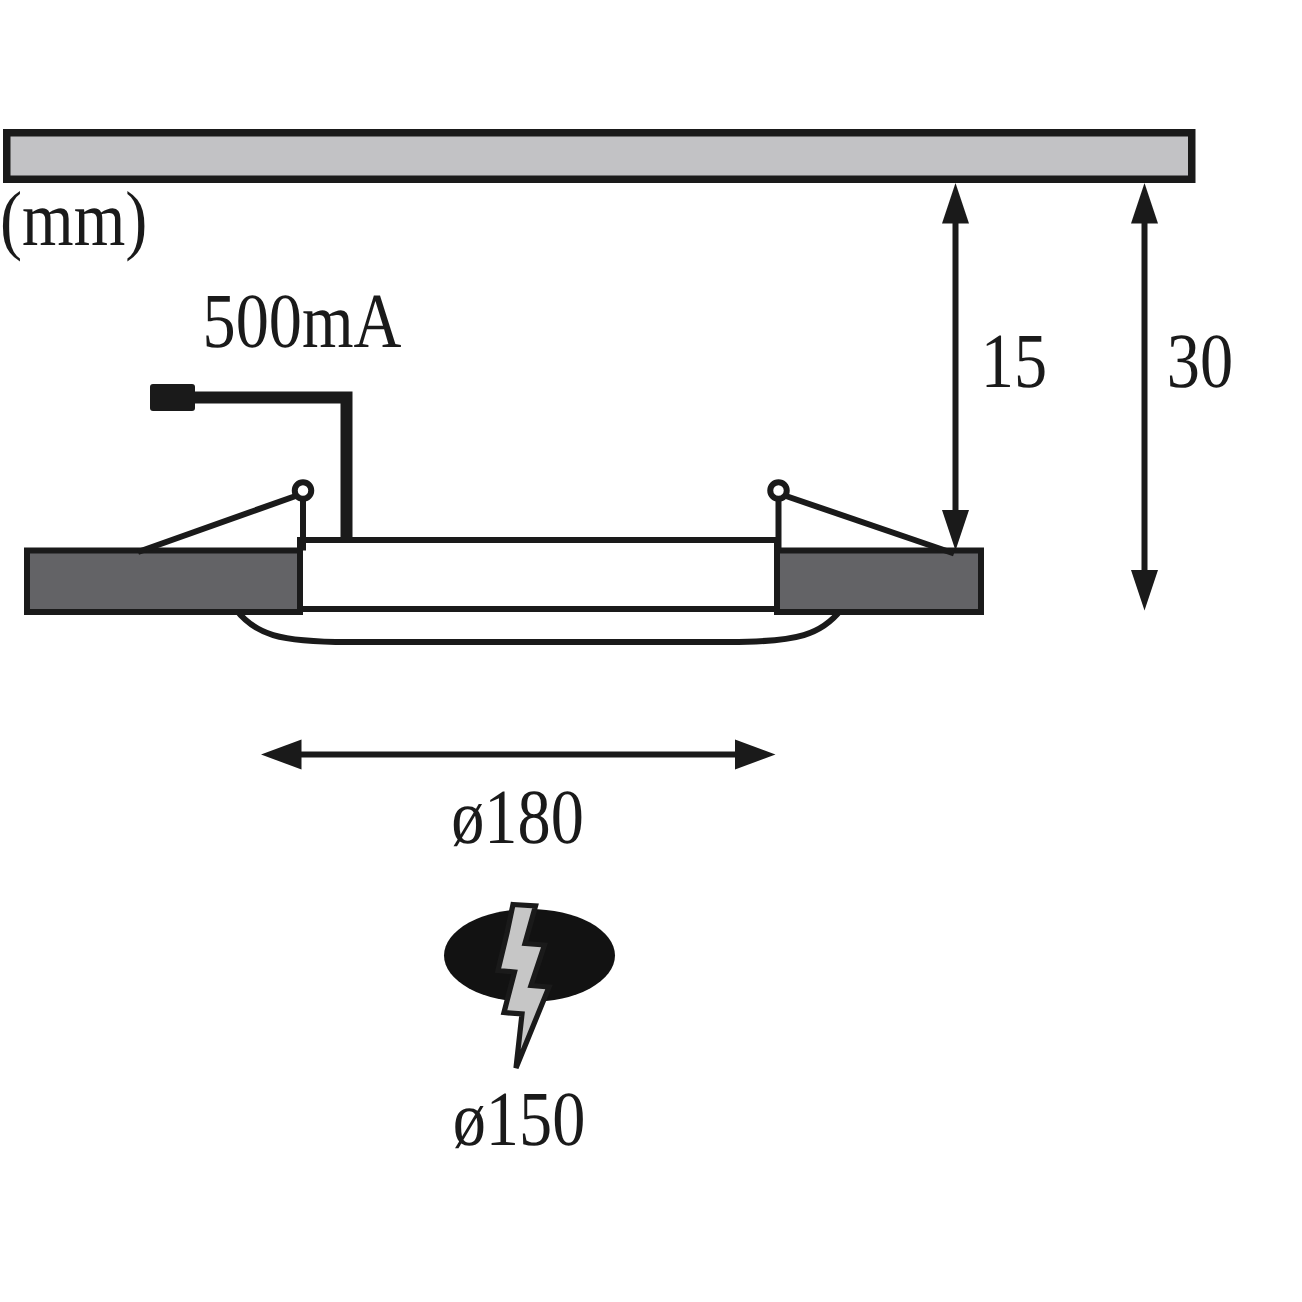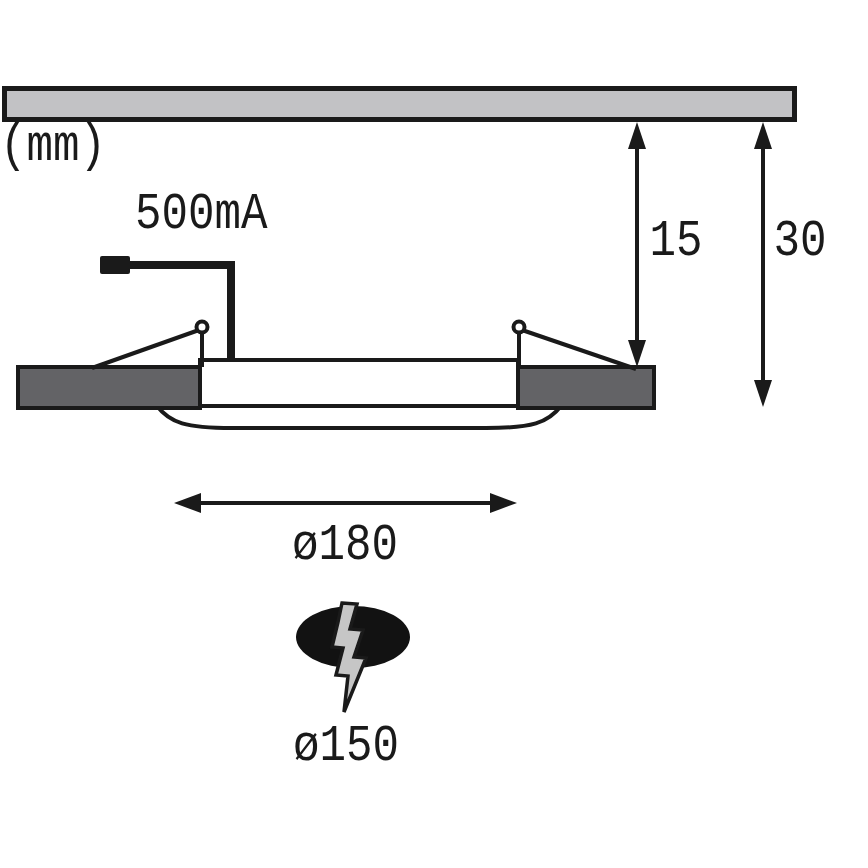--- a/index.html
+++ b/index.html
@@ -2,21 +2,21 @@
 <html style="--background: #ffffff; --line: #1a1a1a; --ceiling-fill: #c2c2c5; --flange-fill: #636366; --body-fill: #ffffff; --hole-fill: #121212; --bolt-fill: #c6c6c6;"><head>
 <meta charset="utf-8">
 <style>
   html,body{margin:0;padding:0;}
   body{background:var(--background,#fff);}
   #stage{
     position:relative;
     width:868px;height:868px;
     background:var(--background,#fff);
     overflow:hidden;
-    font-family:Liberation Mono, monospace;
+    font-family:Liberation Serif, serif;
   }
   #drawing{position:absolute;left:0;top:0;}
 
   
   .ln{stroke:var(--line,#1a1a1a);fill:none;stroke-width:4;}
   .ceiling{fill:var(--ceiling-fill,#c2c2c5);stroke-width:5;}
   .flange{fill:var(--flange-fill,#636366);}
   .bodyfill{fill:var(--body-fill,#ffffff);}
   .solid{fill:var(--line,#1a1a1a);stroke:none;}
   .wire{stroke:var(--line,#1a1a1a);fill:none;stroke-width:8;}

